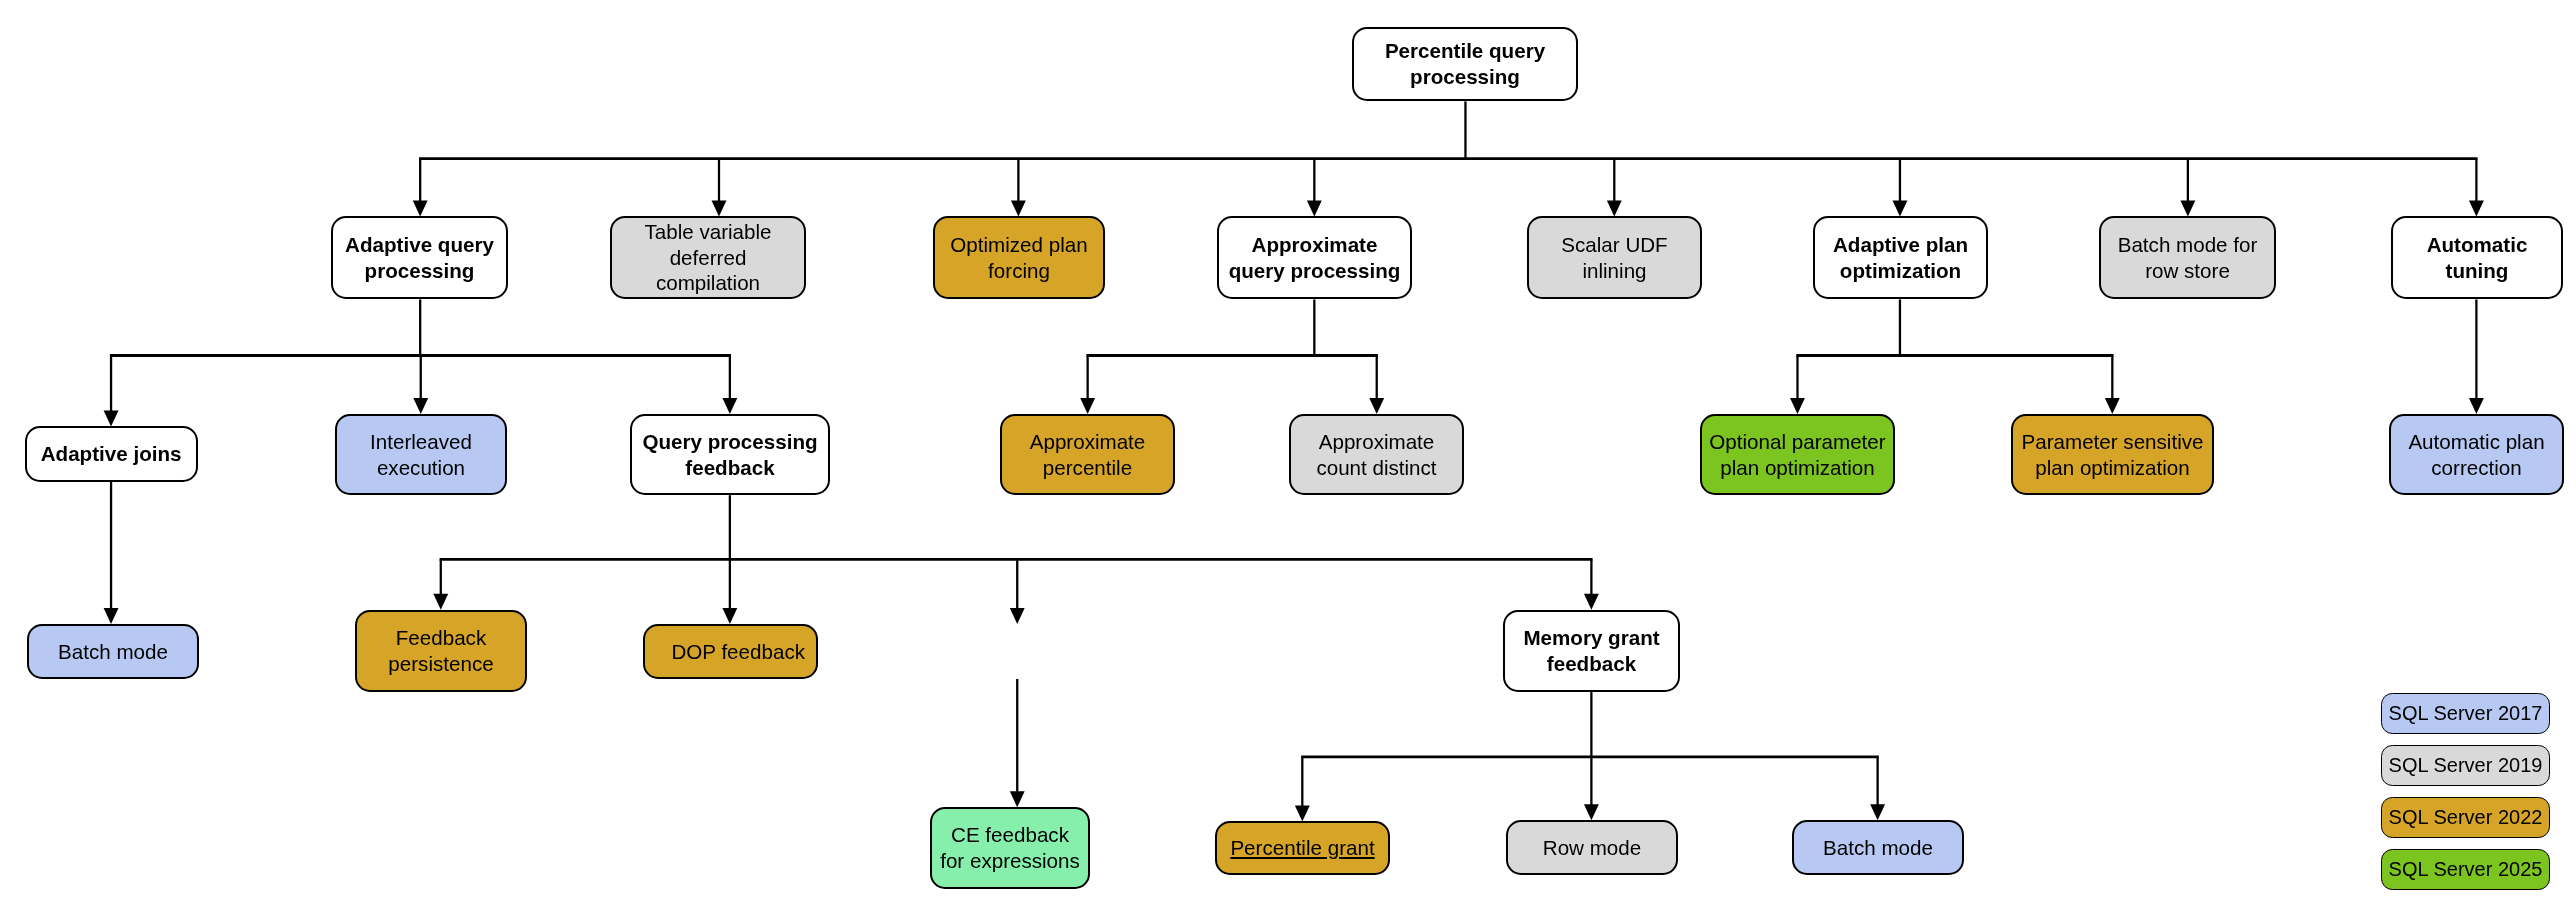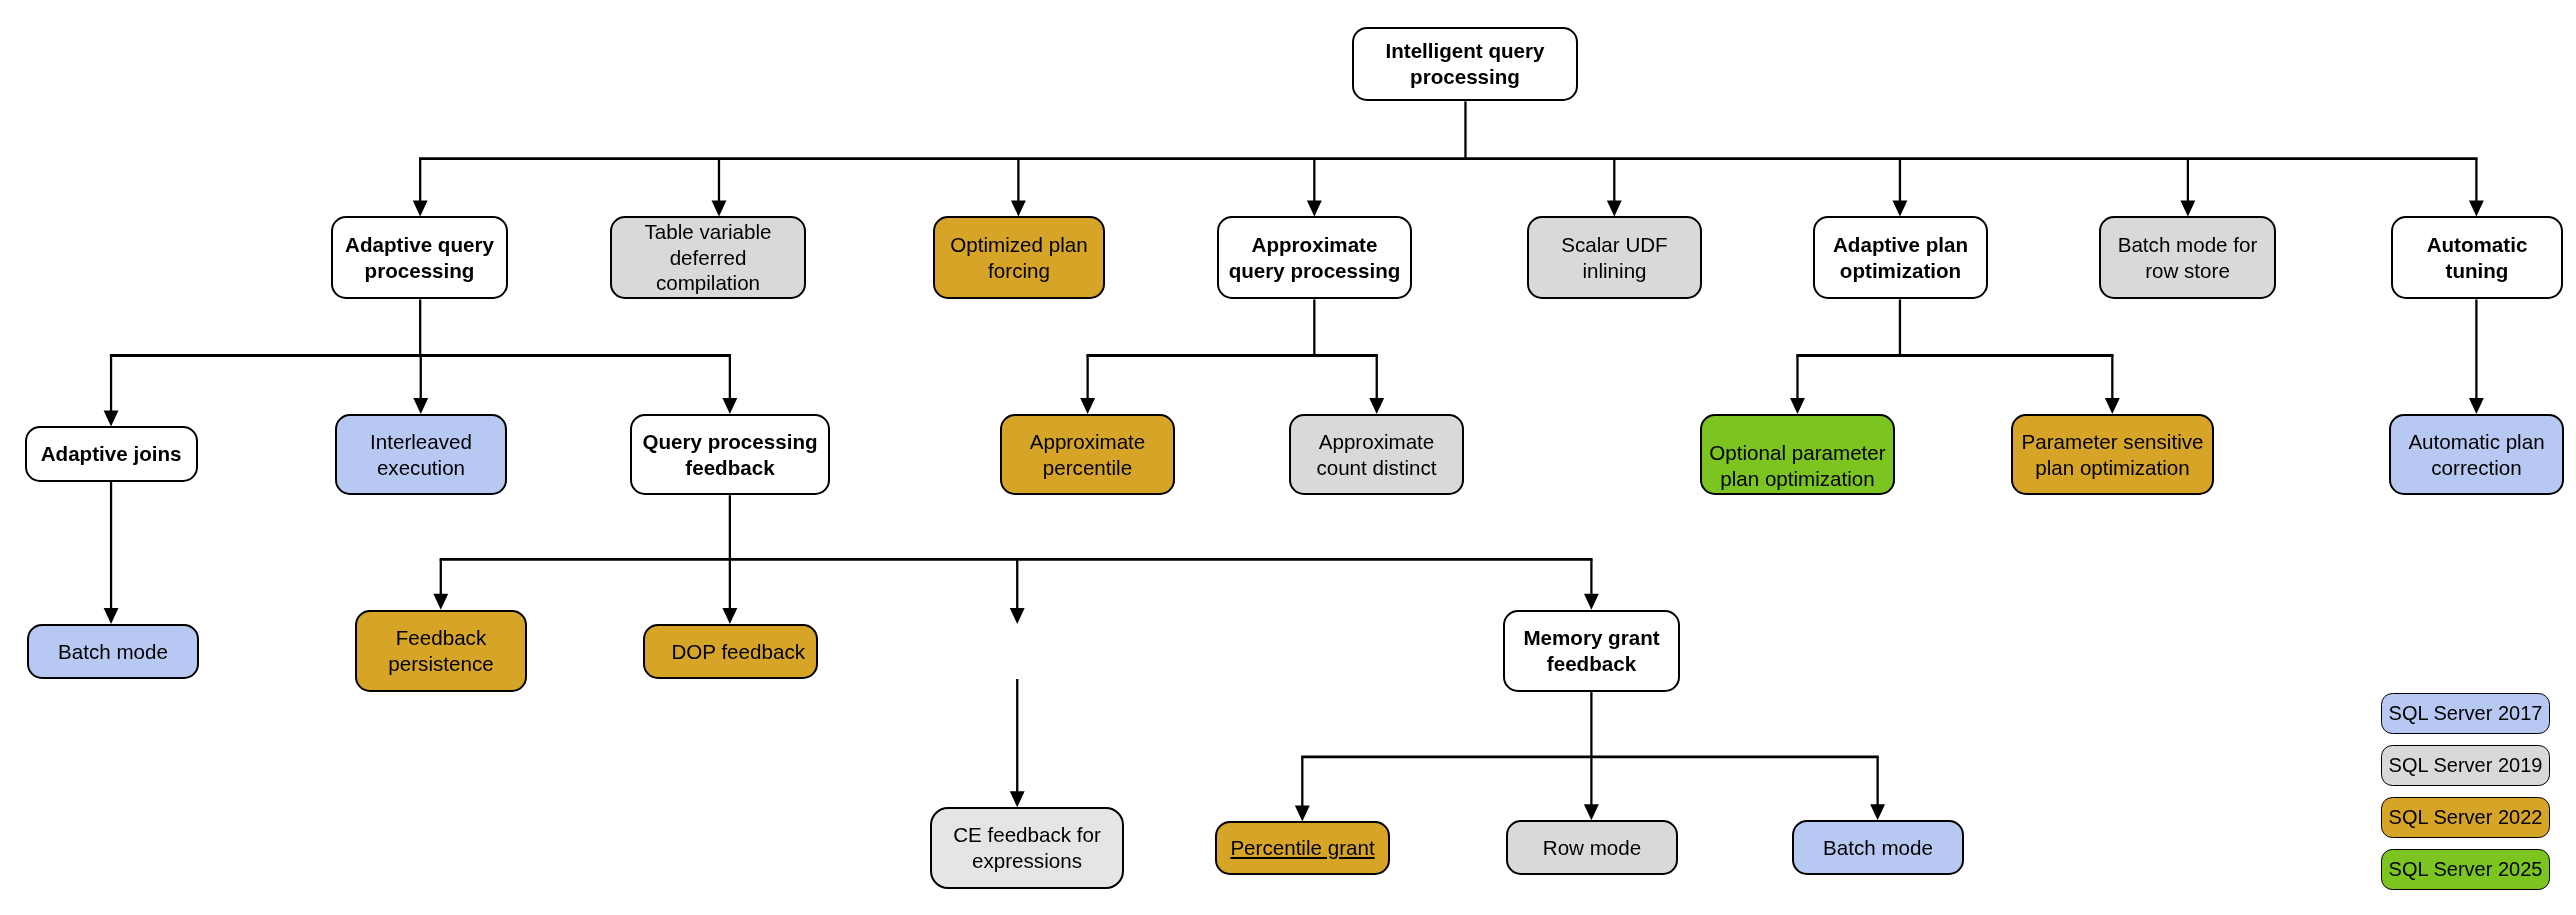--- a/index.html
+++ b/index.html
@@ -119,21 +119,21 @@
       <line x1="2780" y1="1209" x2="2780" y2="1322" stroke="#000000" stroke-width="4"></line>
       <line x1="2273" y1="1322" x2="3282" y2="1322" stroke="#000000" stroke-width="5"></line>
       <line x1="2275" y1="1322" x2="2275" y2="1411" stroke="#000000" stroke-width="4"></line>
       <polygon points="2262,1407 2288,1407 2275,1435" fill="#000000"></polygon>
       <line x1="2780" y1="1322" x2="2780" y2="1409" stroke="#000000" stroke-width="4"></line>
       <polygon points="2767,1405 2793,1405 2780,1433" fill="#000000"></polygon>
       <line x1="3280" y1="1322" x2="3280" y2="1409" stroke="#000000" stroke-width="4"></line>
       <polygon points="3267,1405 3293,1405 3280,1433" fill="#000000"></polygon>
     </svg>
 <div class="node bold" style="left: 1352px; top: 27px; width: 226px; height: 74px; background: rgb(255, 255, 255);">
-      <span>Intelligent query processing</span>
+      <span>Percentile query processing</span>
     </div>
     <div class="node bold" style="left: 331px; top: 216px; width: 177px; height: 83px; background: rgb(255, 255, 255);">
       <span>Adaptive query processing</span>
     </div>
     <div class="node" style="left: 610px; top: 216px; width: 196px; height: 83px; background: rgb(217, 217, 217);">
       <span>Table variable deferred compilation</span>
     </div>
     <div class="node bold" style="left: 1217px; top: 216px; width: 195px; height: 83px; background: rgb(255, 255, 255);">
       <span>Approximate query processing</span>
     </div>
@@ -160,42 +160,42 @@
     </div>
     <div class="node bold" style="left: 630px; top: 414px; width: 200px; height: 81px; background: rgb(255, 255, 255);">
       <span>Query processing feedback</span>
     </div>
     <div class="node" style="left: 1000px; top: 414px; width: 175px; height: 81px; background: rgb(214, 165, 39);">
       <span>Approximate percentile</span>
     </div>
     <div class="node" style="left: 1289px; top: 414px; width: 175px; height: 81px; background: rgb(217, 217, 217);">
       <span>Approximate count distinct</span>
     </div>
-    <div class="node" style="left: 1700px; top: 414px; width: 195px; height: 81px; background: rgb(124, 196, 31); align-items: flex-end;">
+    <div class="node" style="left: 1700px; top: 414px; width: 195px; height: 81px; background: rgb(124, 196, 31);">
       <span>Optional parameter plan optimization</span>
     </div>
     <div class="node" style="left: 2011px; top: 414px; width: 203px; height: 81px; background: rgb(214, 165, 39);">
       <span>Parameter sensitive plan optimization</span>
     </div>
     <div class="node" style="left: 2389px; top: 414px; width: 175px; height: 81px; background: rgb(183, 201, 242);">
       <span>Automatic plan correction</span>
     </div>
     <div class="node" style="left: 27px; top: 624px; width: 172px; height: 55px; background: rgb(183, 201, 242);">
       <span>Batch mode</span>
     </div>
     <div class="node" style="left: 355px; top: 610px; width: 172px; height: 82px; background: rgb(214, 165, 39);">
       <span>Feedback persistence</span>
     </div>
     <div class="node" style="left: 643px; top: 624px; width: 175px; height: 55px; background: rgb(214, 165, 39); padding-left: 20px;">
       <span>DOP feedback</span>
     </div>
     <div class="node bold" style="left: 1503px; top: 610px; width: 177px; height: 82px; background: rgb(255, 255, 255);">
       <span>Memory grant feedback</span>
     </div>
-    <div class="node" style="left: 930px; top: 807px; width: 194px; height: 82px; background: #e5e5e5; border-radius: 18px;">
+    <div class="node" style="left: 930px; top: 807px; width: 160px; height: 82px; background: #86efac;">
       <span>CE feedback for expressions</span>
     </div>
     <div class="node" style="left: 1215px; top: 821px; width: 175px; height: 54px; background: rgb(214, 165, 39); text-decoration: underline;">
       <span>Percentile grant</span>
     </div>
     <div class="node" style="left: 1506px; top: 820px; width: 172px; height: 55px; background: rgb(217, 217, 217);">
       <span>Row mode</span>
     </div>
     <div class="node" style="left: 1792px; top: 820px; width: 172px; height: 55px; background: rgb(183, 201, 242);">
       <span>Batch mode</span>

